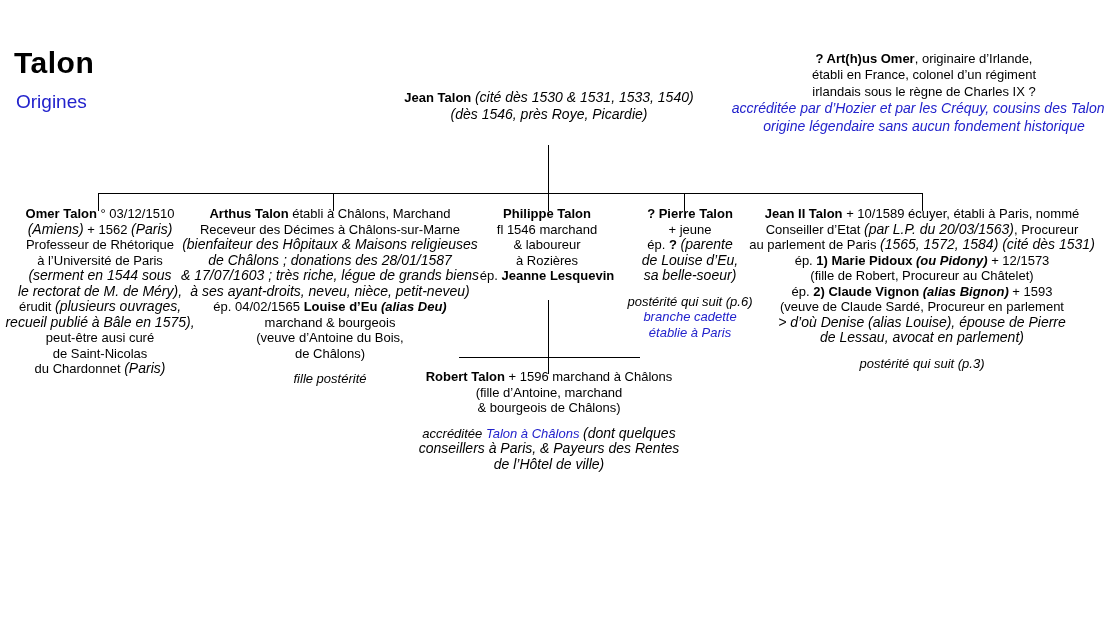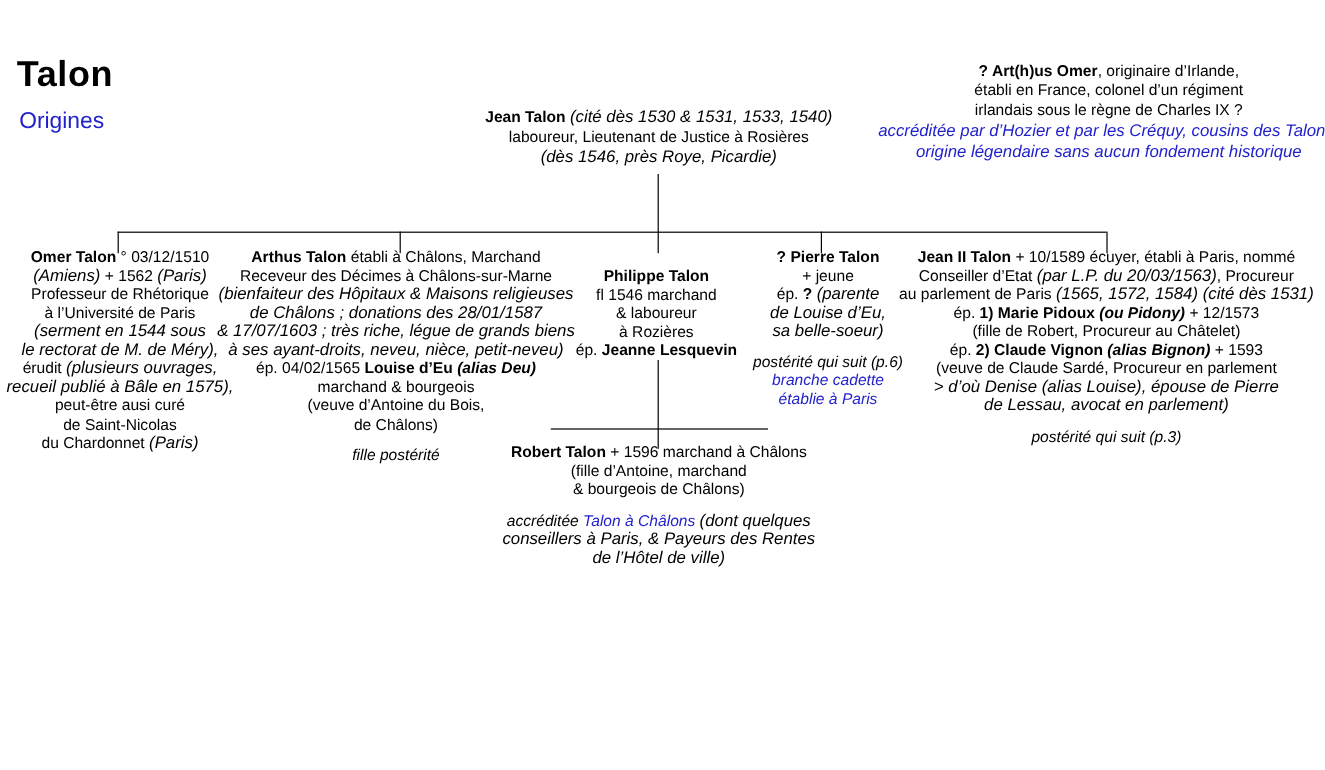--- a/index.html
+++ b/index.html
@@ -44,21 +44,20 @@
 </head>
 <body>
 
 <div class="canvas">
 
   <div class="page-title">Talon</div>
   <div class="page-subtitle">Origines</div>
 
   <div class="block root" style="left:549px; top:89px;">
       <div class="tl"><span class="b">Jean Talon </span><span class="i sm">(cité dès 1530 &amp; 1531, 1533, 1540)</span></div>
-      <div class="tl"><span>laboureur, Lieutenant de Justice à Rosières</span></div>
       <div class="tl"><span class="i sm">(dès 1546, près Roye, Picardie)</span></div>
     </div>
 
   <div class="block legend" style="left:924px; top:51px;">
       <div class="tl"><span class="b">? Art(h)us Omer</span><span>, originaire d’Irlande,</span></div>
       <div class="tl"><span>établi en France, colonel d’un régiment</span></div>
       <div class="tl"><span>irlandais sous le règne de Charles IX ?</span></div>
       <div class="tl"><span class="i sm bl">accréditée par d’Hozier et par les Créquy, cousins des Talon...</span></div>
       <div class="tl"><span class="i sm bl">origine légendaire sans aucun fondement historique</span></div>
     </div>
@@ -92,21 +91,21 @@
       <div class="tl"><span class="i sm">&amp; 17/07/1603 ; très riche, légue de grands biens</span></div>
       <div class="tl"><span class="i sm">à ses ayant-droits, neveu, nièce, petit-neveu)</span></div>
       <div class="tl"><span>ép. 04/02/1565 </span><span class="b">Louise d’Eu </span><span class="b i">(alias Deu)</span></div>
       <div class="tl"><span>marchand &amp; bourgeois</span></div>
       <div class="tl"><span>(veuve d’Antoine du Bois,</span></div>
       <div class="tl"><span>de Châlons)</span></div>
       <div class="tl blank"></div>
       <div class="tl"><span class="i">fille postérité</span></div>
     </div>
 
-  <div class="block" style="left:547px; top:222px;">
+  <div class="block" style="left:547px; top:206px;">
       <div class="tl"><span class="b">Philippe Talon</span></div>
       <div class="tl"><span>fl 1546 marchand</span></div>
       <div class="tl"><span>&amp; laboureur</span></div>
       <div class="tl"><span>à Rozières</span></div>
       <div class="tl"><span>ép. </span><span class="b">Jeanne Lesquevin</span></div>
     </div>
 
   <div class="block" style="left:690px; top:206px;">
       <div class="tl"><span class="b">? Pierre Talon</span></div>
       <div class="tl"><span>+ jeune</span></div>

